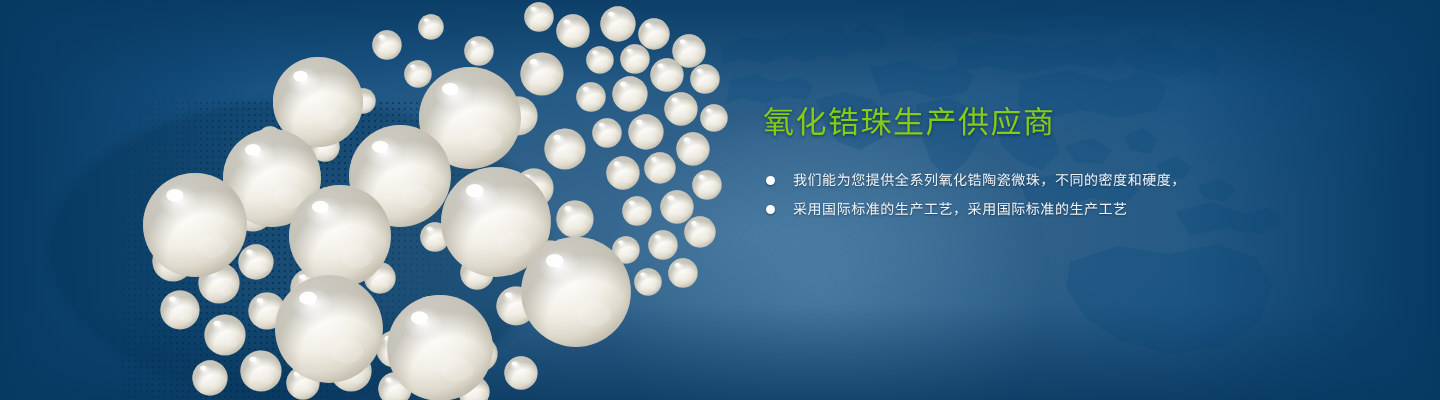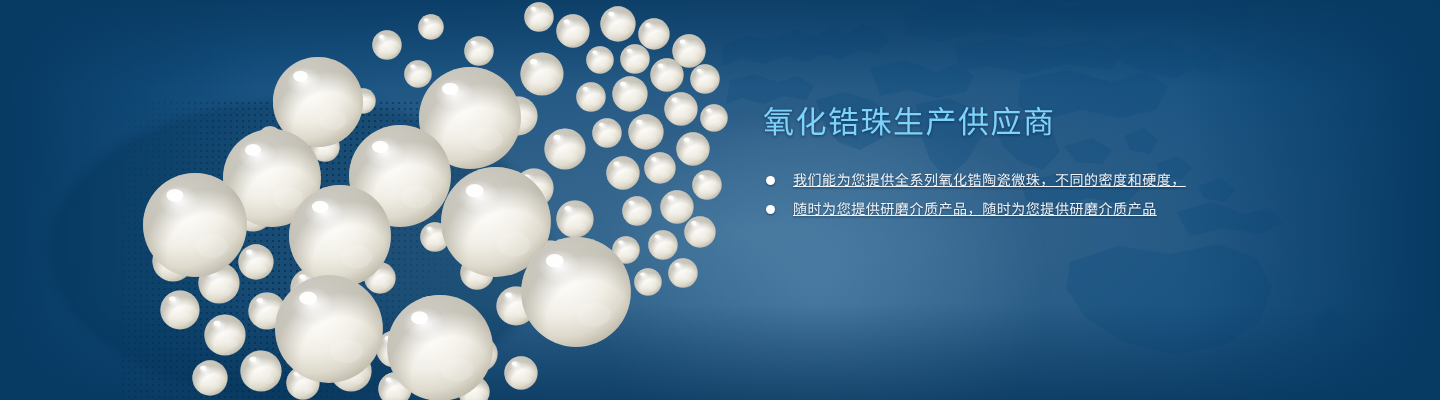--- a/index.html
+++ b/index.html
@@ -79,21 +79,21 @@
   .bead-photo svg { width: 100%; height: 100%; display: block; }
 
   
   .copy {
     position: absolute;
     left: 762px;
     top: 104px;
     width: 520px;
   }
   .headline {
-    color: #7dd3fc;
+    color: #84cc16;
     font-size: 31px;
     line-height: 38px;
     font-weight: 400;
     letter-spacing: 1.5px;
     margin: 0 0 26px 1px;
     text-shadow: 0 1px 3px rgba(0,20,45,0.55);
     white-space: nowrap;
   }
   .bullets {
     list-style: none;
@@ -114,21 +114,21 @@
   .dot {
     position: absolute;
     left: 4px;
     top: 8px;
     width: 9px;
     height: 9px;
     border-radius: 50%;
     background: #ffffff;
     box-shadow: 0 1px 2px rgba(0,18,40,0.45);
   }
-  .bullet-line { display: block; text-decoration: underline; }
+  .bullet-line { display: block; }
 </style>
 </head>
 <body>
 
 <div class="banner">
 
   <div class="bg-base"></div>
   <div class="bg-glow"></div>
 
   <div class="world-map">
@@ -316,19 +316,19 @@
     <ul class="bullets">
 
       <li class="bullet">
         <span class="dot"></span>
         <span class="bullet-line">我们能为您提供全系列氧化锆陶瓷微珠，不同的密度和硬度，</span>
       </li>
 
 
       <li class="bullet">
         <span class="dot"></span>
-        <span class="bullet-line">随时为您提供研磨介质产品，随时为您提供研磨介质产品</span>
+        <span class="bullet-line">采用国际标准的生产工艺，采用国际标准的生产工艺</span>
       </li>
 
     </ul>
   </div>
 
 </div>
 
 </body></html>

